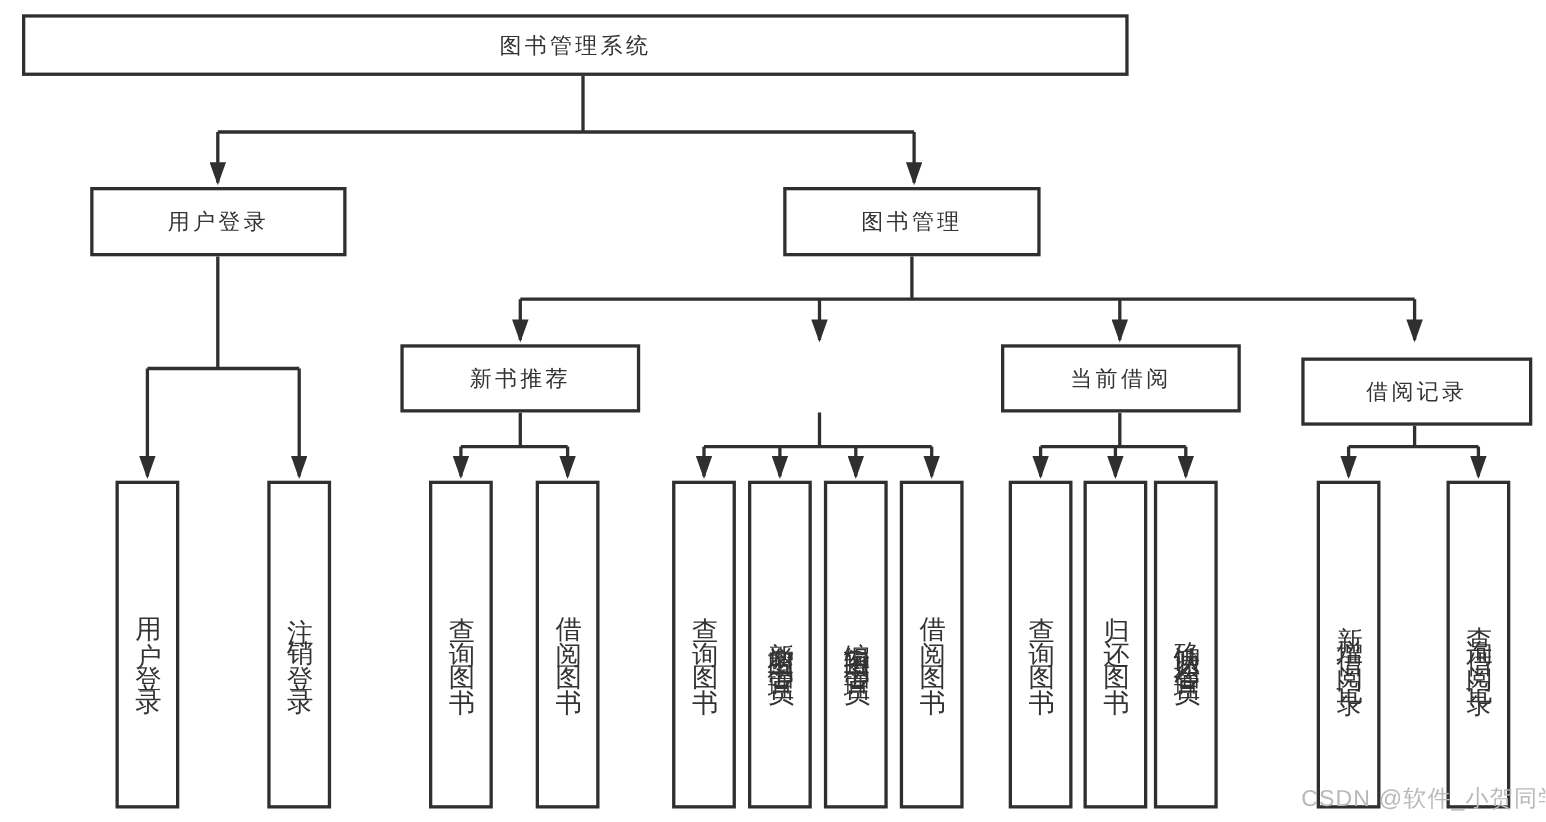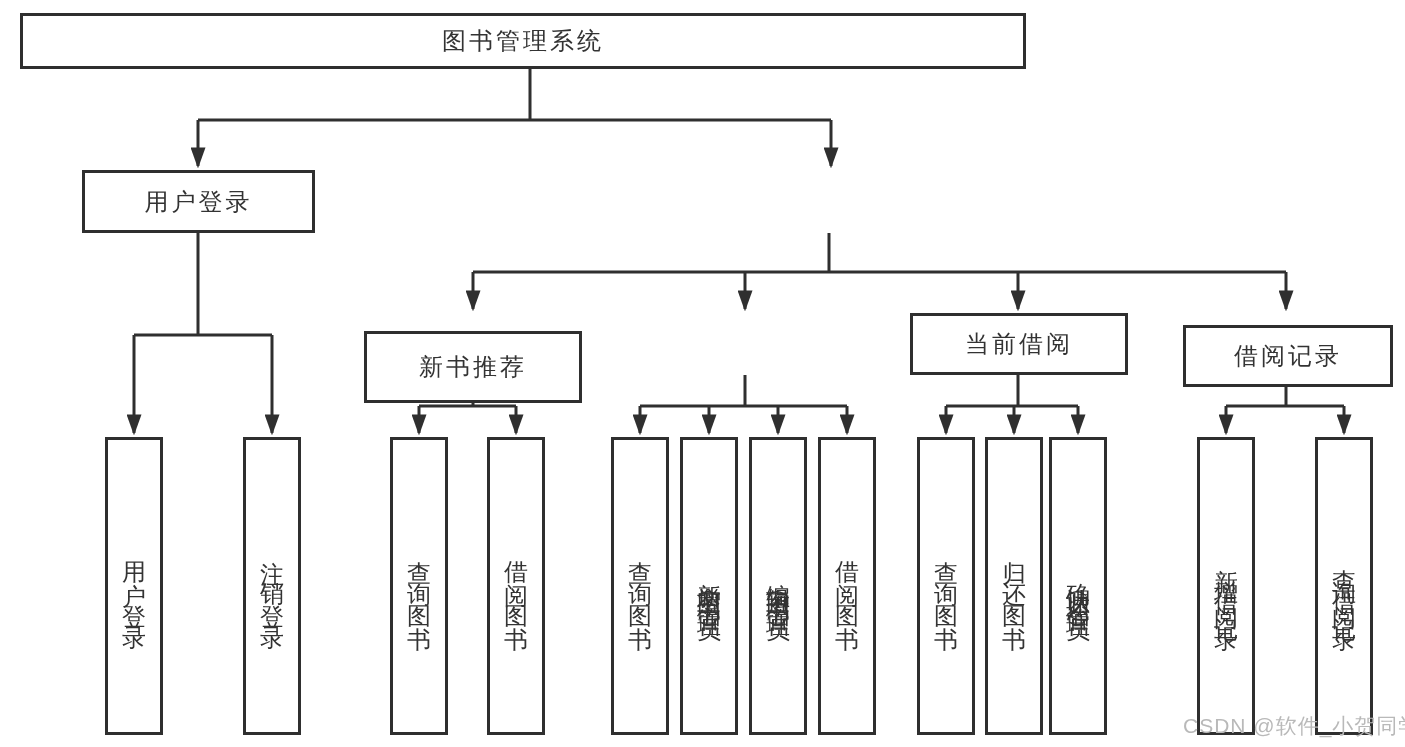--- a/index.html
+++ b/index.html
@@ -16,21 +16,21 @@
   .line { stroke: #2f2f2f; stroke-width: 3; fill: none; }
   .node {
     position: absolute;
     box-sizing: border-box;
     border: 3px solid #2f2f2f;
     background: #ffffff;
     display: flex;
     align-items: center;
     justify-content: center;
   }
-  .hnode { font-size: 24px; letter-spacing: 3px; font-family: Liberation Serif, serif; }
+  .hnode { font-size: 20px; letter-spacing: 3px; font-family: Liberation Serif, serif; }
   .hnode span { white-space: nowrap; }
   .vnode {
     writing-mode: vertical-rl;
     text-orientation: mixed;
     font-size: 24px;
   }
   .vnode span { white-space: nowrap; }
   .ls-wide  { letter-spacing: 22px; }
   .ls-mid   { letter-spacing: 12px; }
   .ls-tight { letter-spacing: 5px; }
@@ -104,22 +104,25 @@
     </g>
   </svg>
 
   <div class="node hnode" style="left:20px; top:13px; width:1006px; height:56px;">
     <span>图书管理系统</span>
   </div>
 
   <div class="node hnode" style="left:82px; top:170px; width:233px; height:63px;">
     <span>用户登录</span>
   </div>
+  <div class="node hnode" style="left:712px; top:170px; width:234px; height:63px;">
+    <span>图书管理</span>
+  </div>
 
-  <div class="node hnode" style="left:364px; top:331px; width:218px; height:72px;">
+  <div class="node hnode" style="left:364px; top:313px; width:218px; height:62px;">
     <span>新书推荐</span>
   </div>
   <div class="node hnode" style="left:910px; top:313px; width:218px; height:62px;justify-content:center;">
     <span>当前借阅</span>
   </div>
   <div class="node hnode" style="left:1183px; top:313px; width:210px; height:62px;margin-top:12px;">
     <span>借阅记录</span>
   </div>
 
   <div class="node vnode" style="left:105px; top:437px; width:58px; height:298px;">

